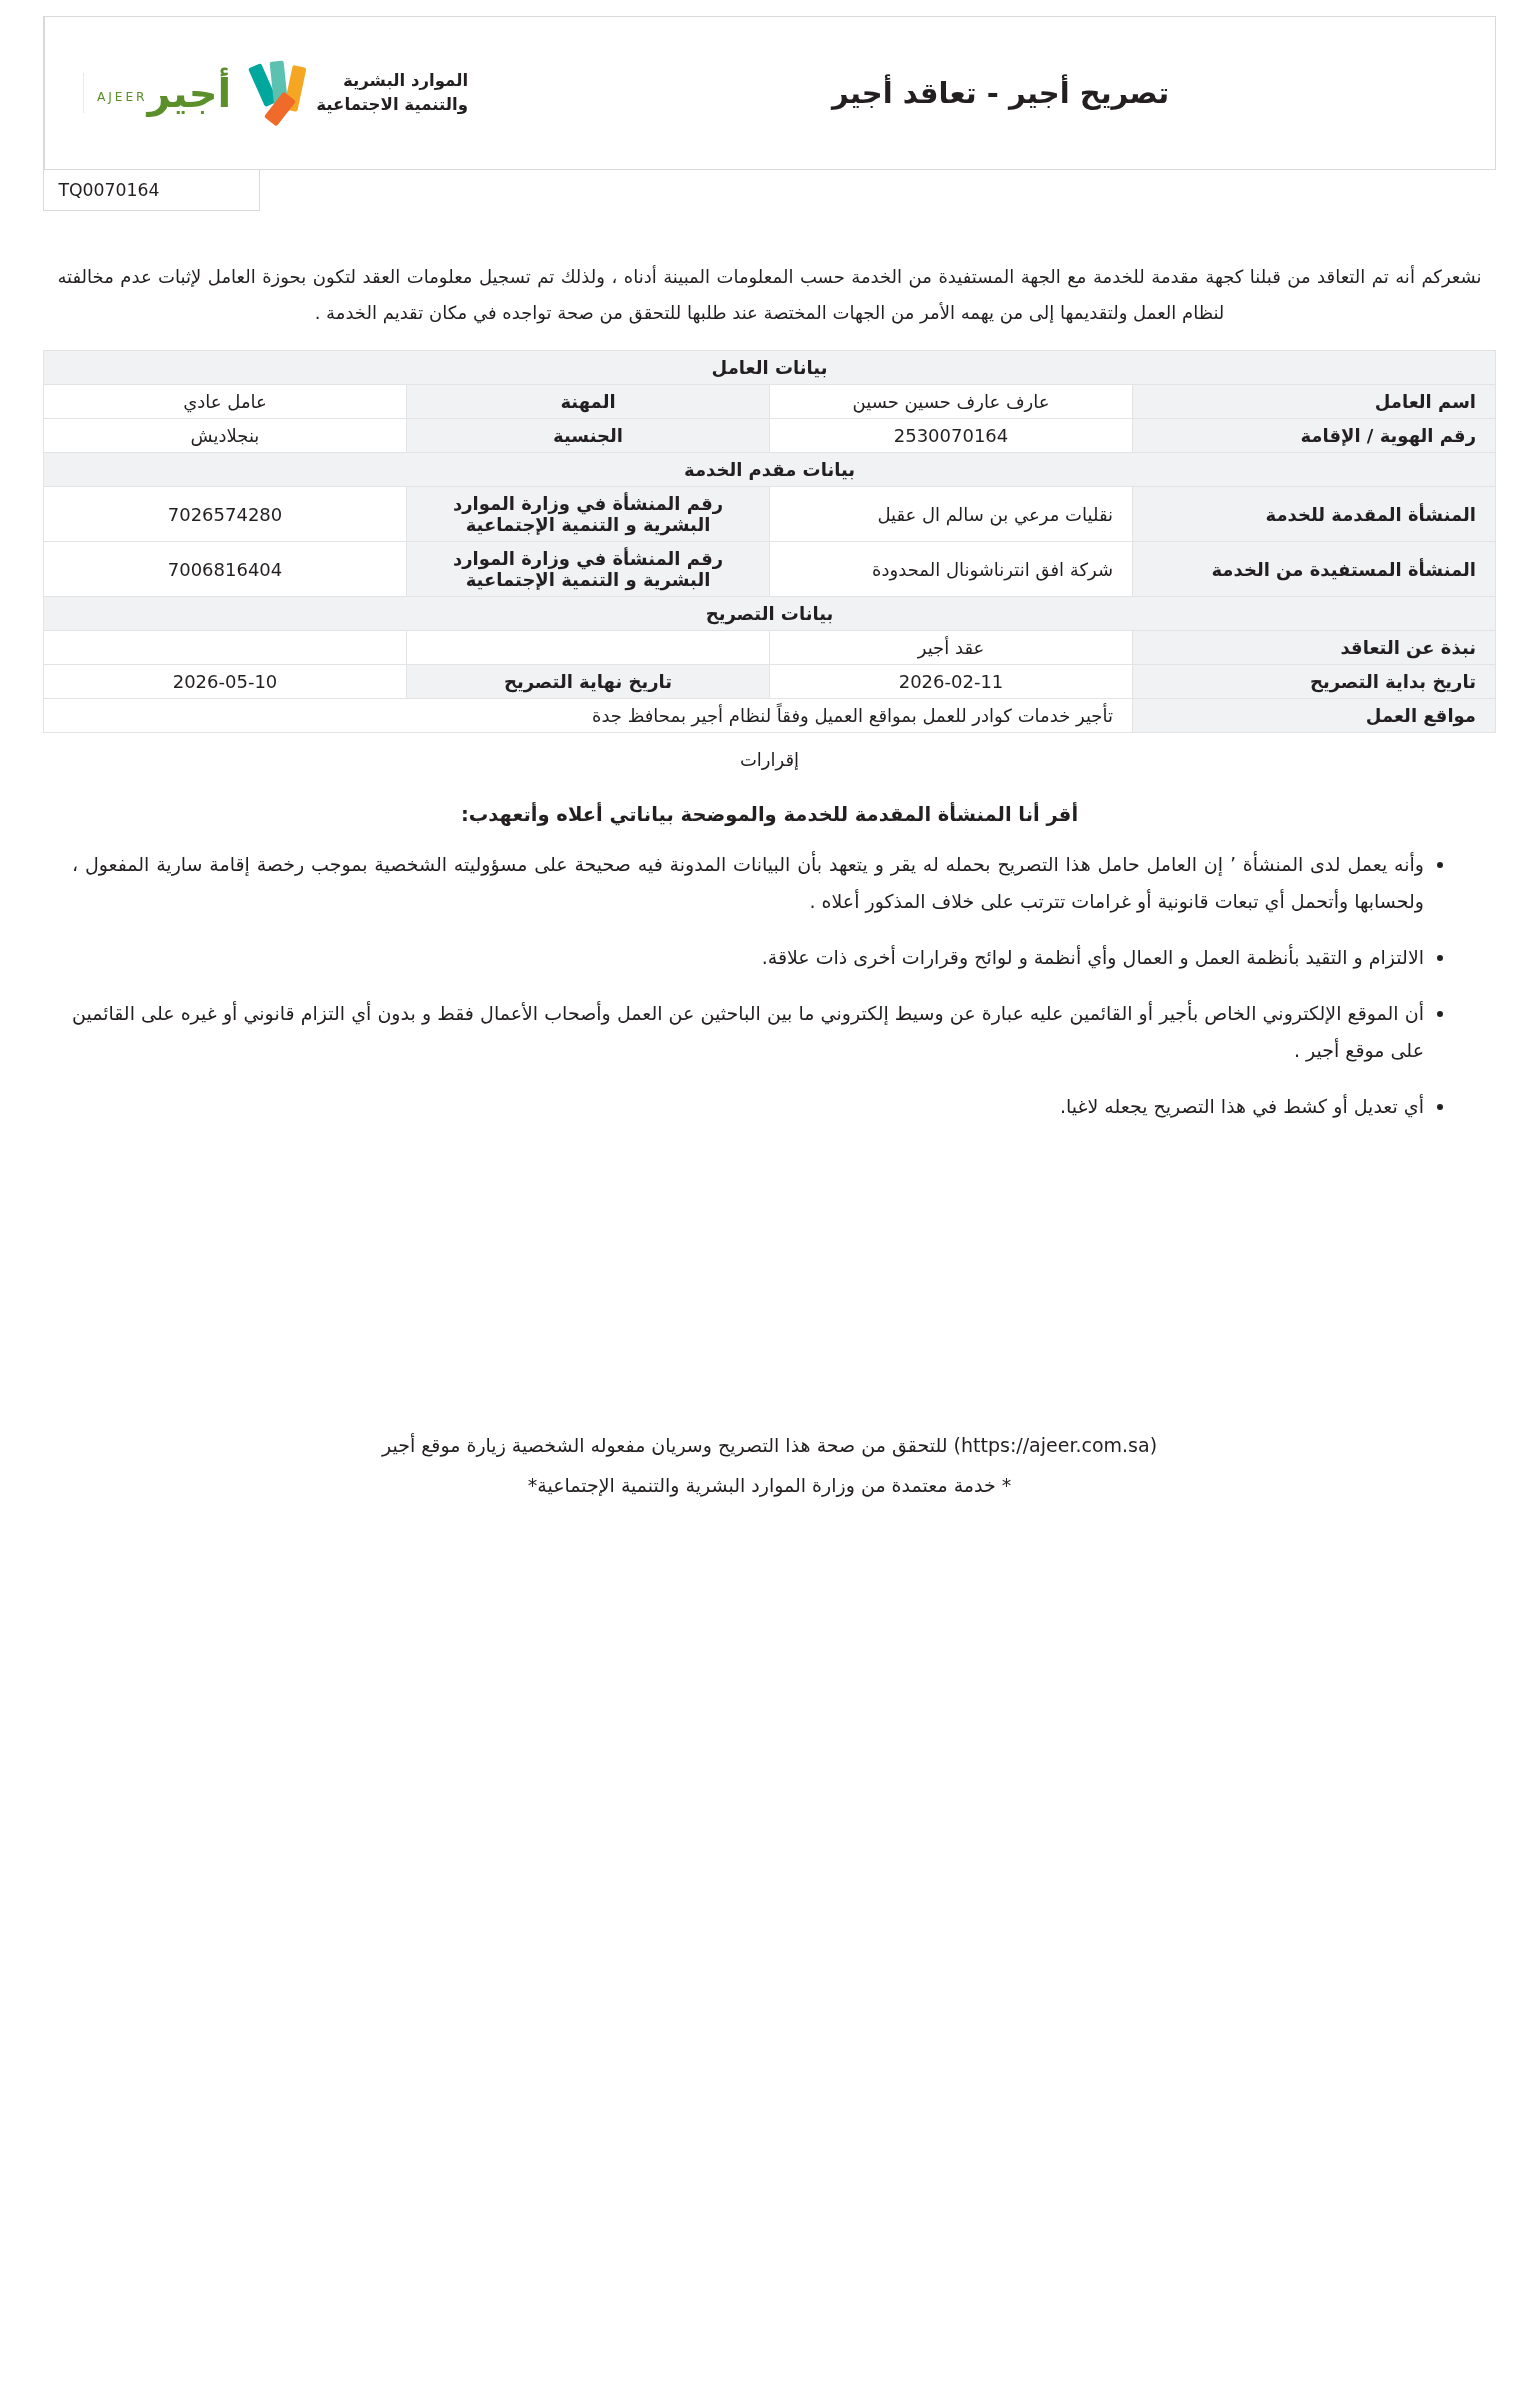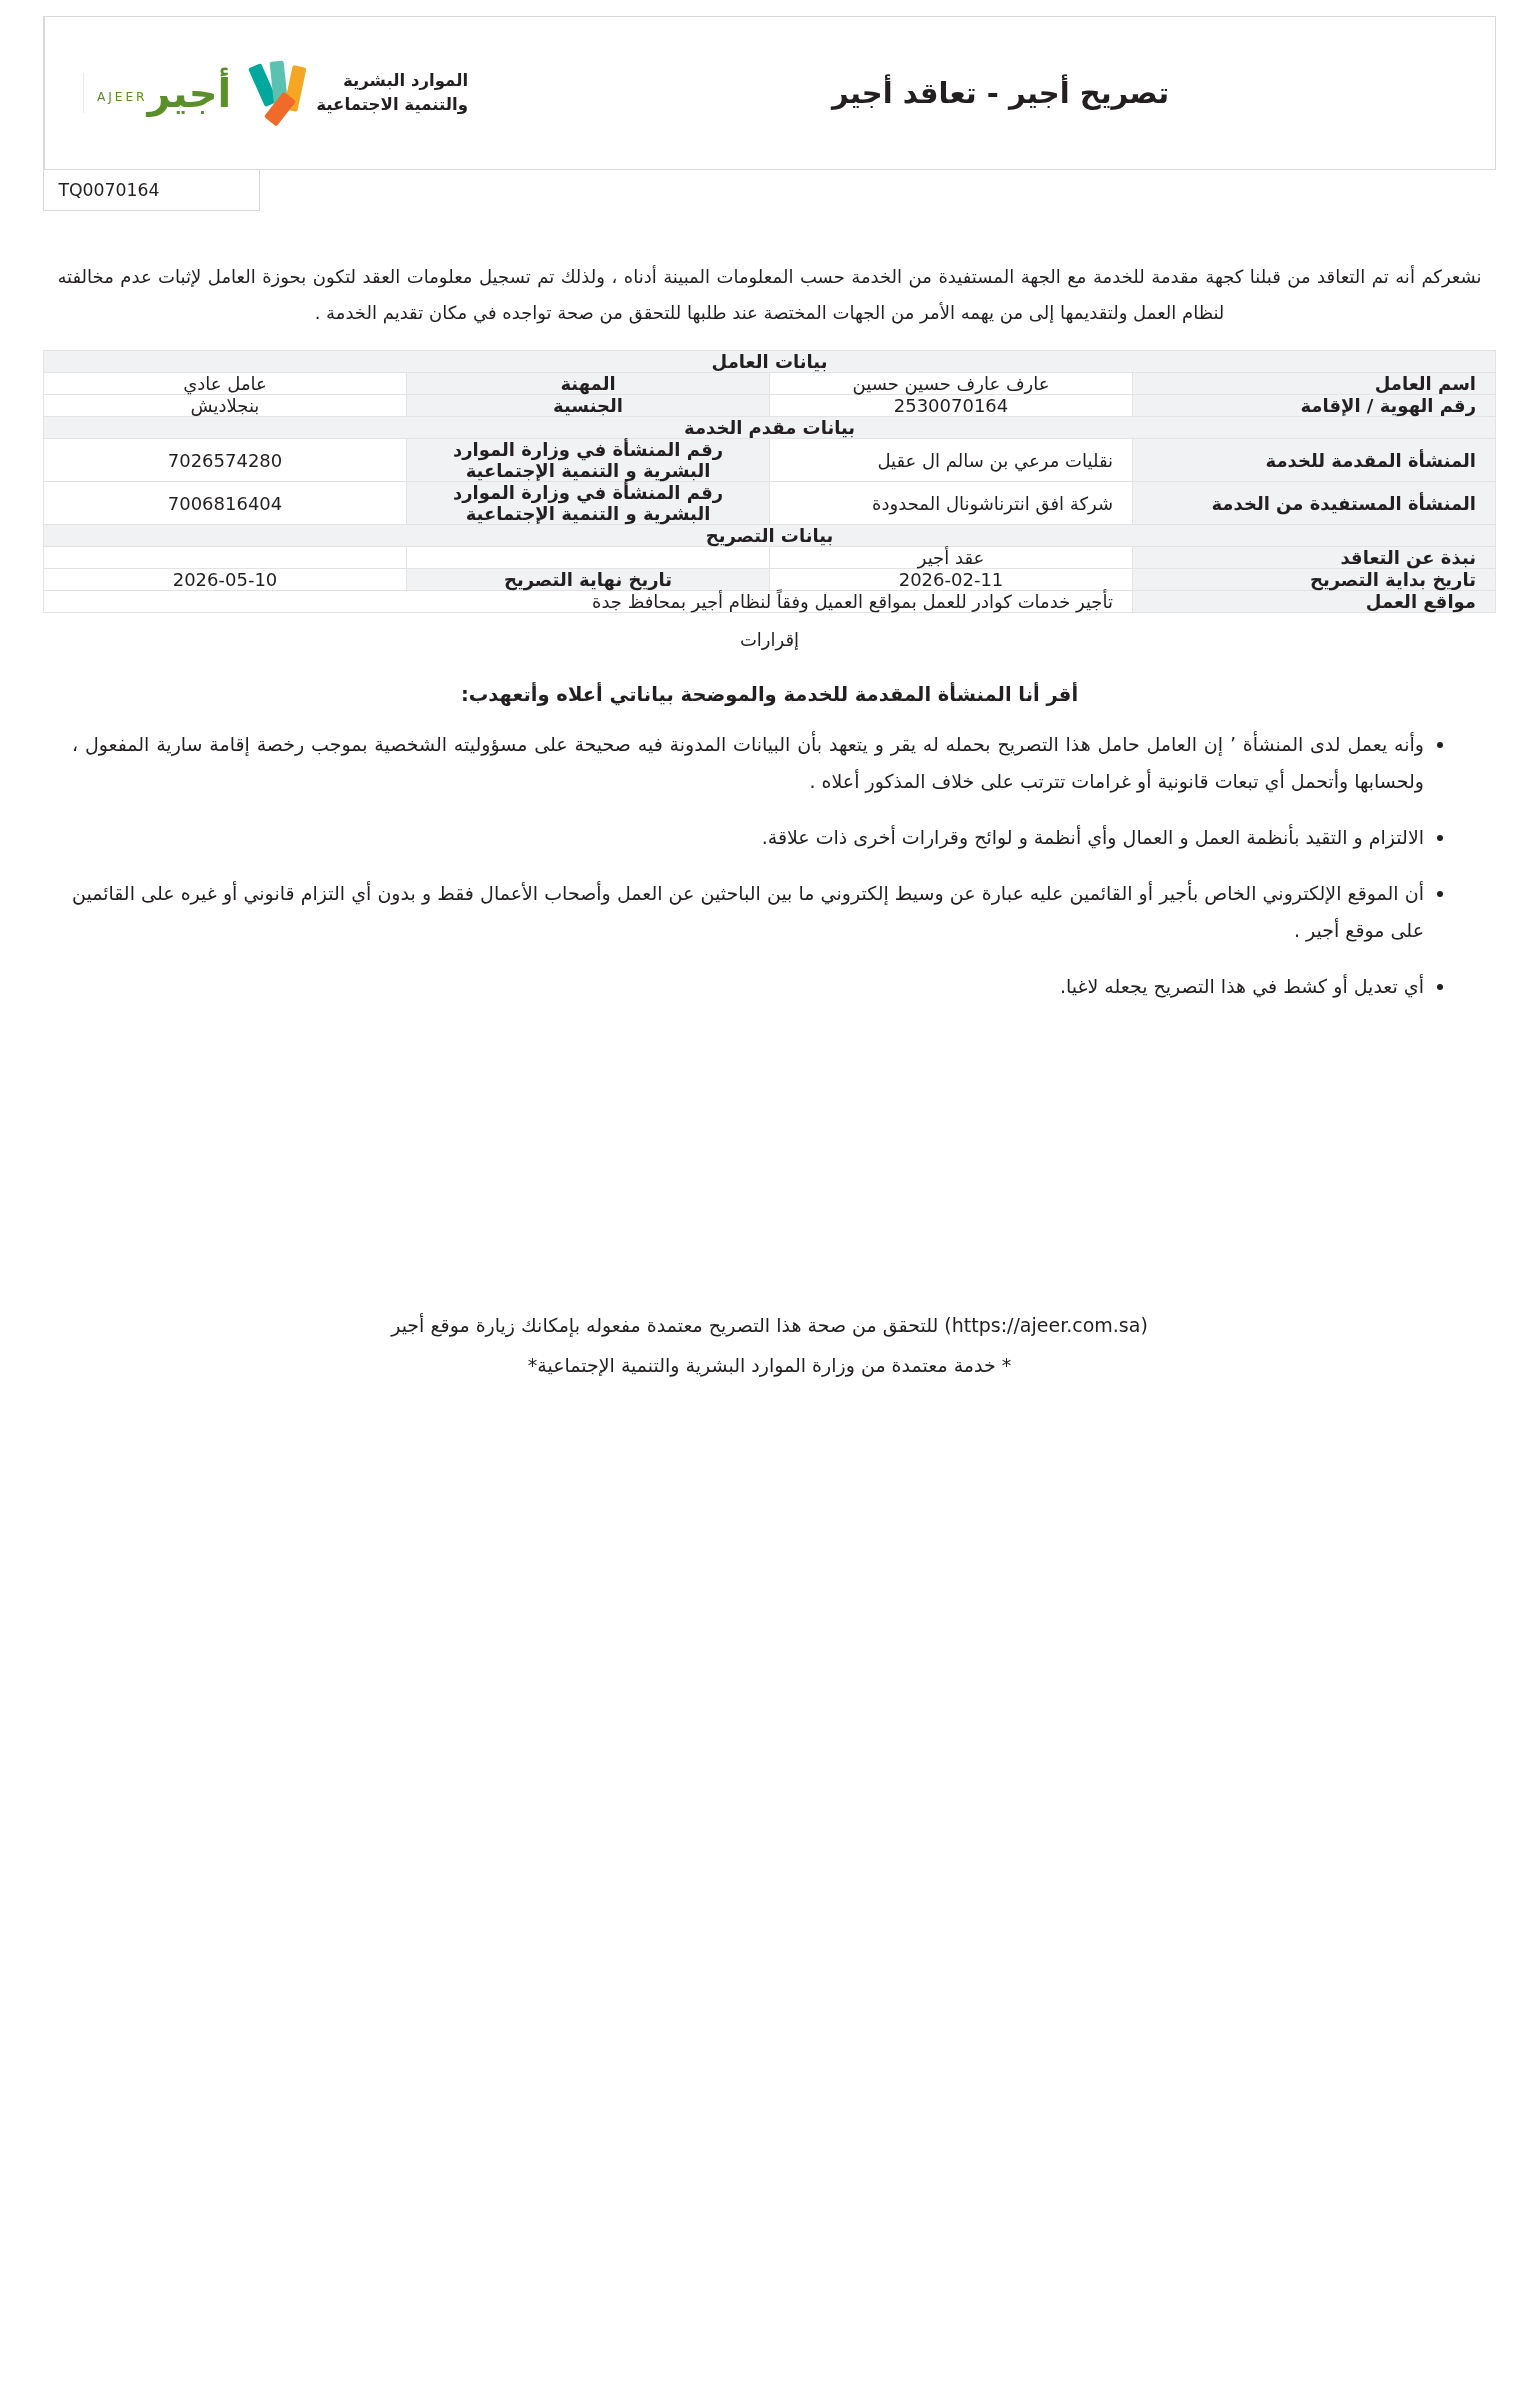--- a/index.html
+++ b/index.html
@@ -126,21 +126,21 @@
 
   
   table.doc {
     width: 100%;
     border-collapse: collapse;
     table-layout: fixed;
     margin-top: 2.9px;
   }
   table.doc td, table.doc th {
     border: 1.4px solid #e3e3e3;
-    padding: 0 19px;
+    padding: 6px 19px;
     font-size: 18px;
     vertical-align: middle;
     color: #231f20;
   }
   .section-head {
     background: #f0f2f4;
     text-align: center;
     font-weight: bold;
     font-size: 21px;
     padding: 19px 7.2px;
@@ -304,19 +304,19 @@
   <ul class="decl">
     <li>وأنه يعمل لدى المنشأة ’ إن العامل حامل هذا التصريح بحمله له يقر و يتعهد بأن البيانات المدونة فيه صحيحة على مسؤوليته الشخصية بموجب رخصة إقامة سارية المفعول ، ولحسابها وأتحمل أي تبعات قانونية أو غرامات تترتب على خلاف المذكور أعلاه .</li>
     <li>الالتزام و التقيد بأنظمة العمل و العمال وأي أنظمة و لوائح وقرارات أخرى ذات علاقة.</li>
     <li>أن الموقع الإلكتروني الخاص بأجير أو القائمين عليه عبارة عن وسيط إلكتروني ما بين الباحثين عن العمل وأصحاب الأعمال فقط و بدون أي التزام قانوني أو غيره على القائمين على موقع أجير .</li>
     <li>أي تعديل أو كشط في هذا التصريح يجعله لاغيا.</li>
   </ul>
 
   <div class="footer">
     <div>
       <span class="url">(https://ajeer.com.sa)</span>
-      <span>للتحقق من صحة هذا التصريح معتمدة مفعوله بإمكانك زيارة موقع أجير</span>
+      <span>للتحقق من صحة هذا التصريح وسريان مفعوله الشخصية زيارة موقع أجير</span>
     </div>
     <div class="second">* خدمة معتمدة من وزارة الموارد البشرية والتنمية الإجتماعية*</div>
   </div>
 
 </div>
 
 
 </body></html>

